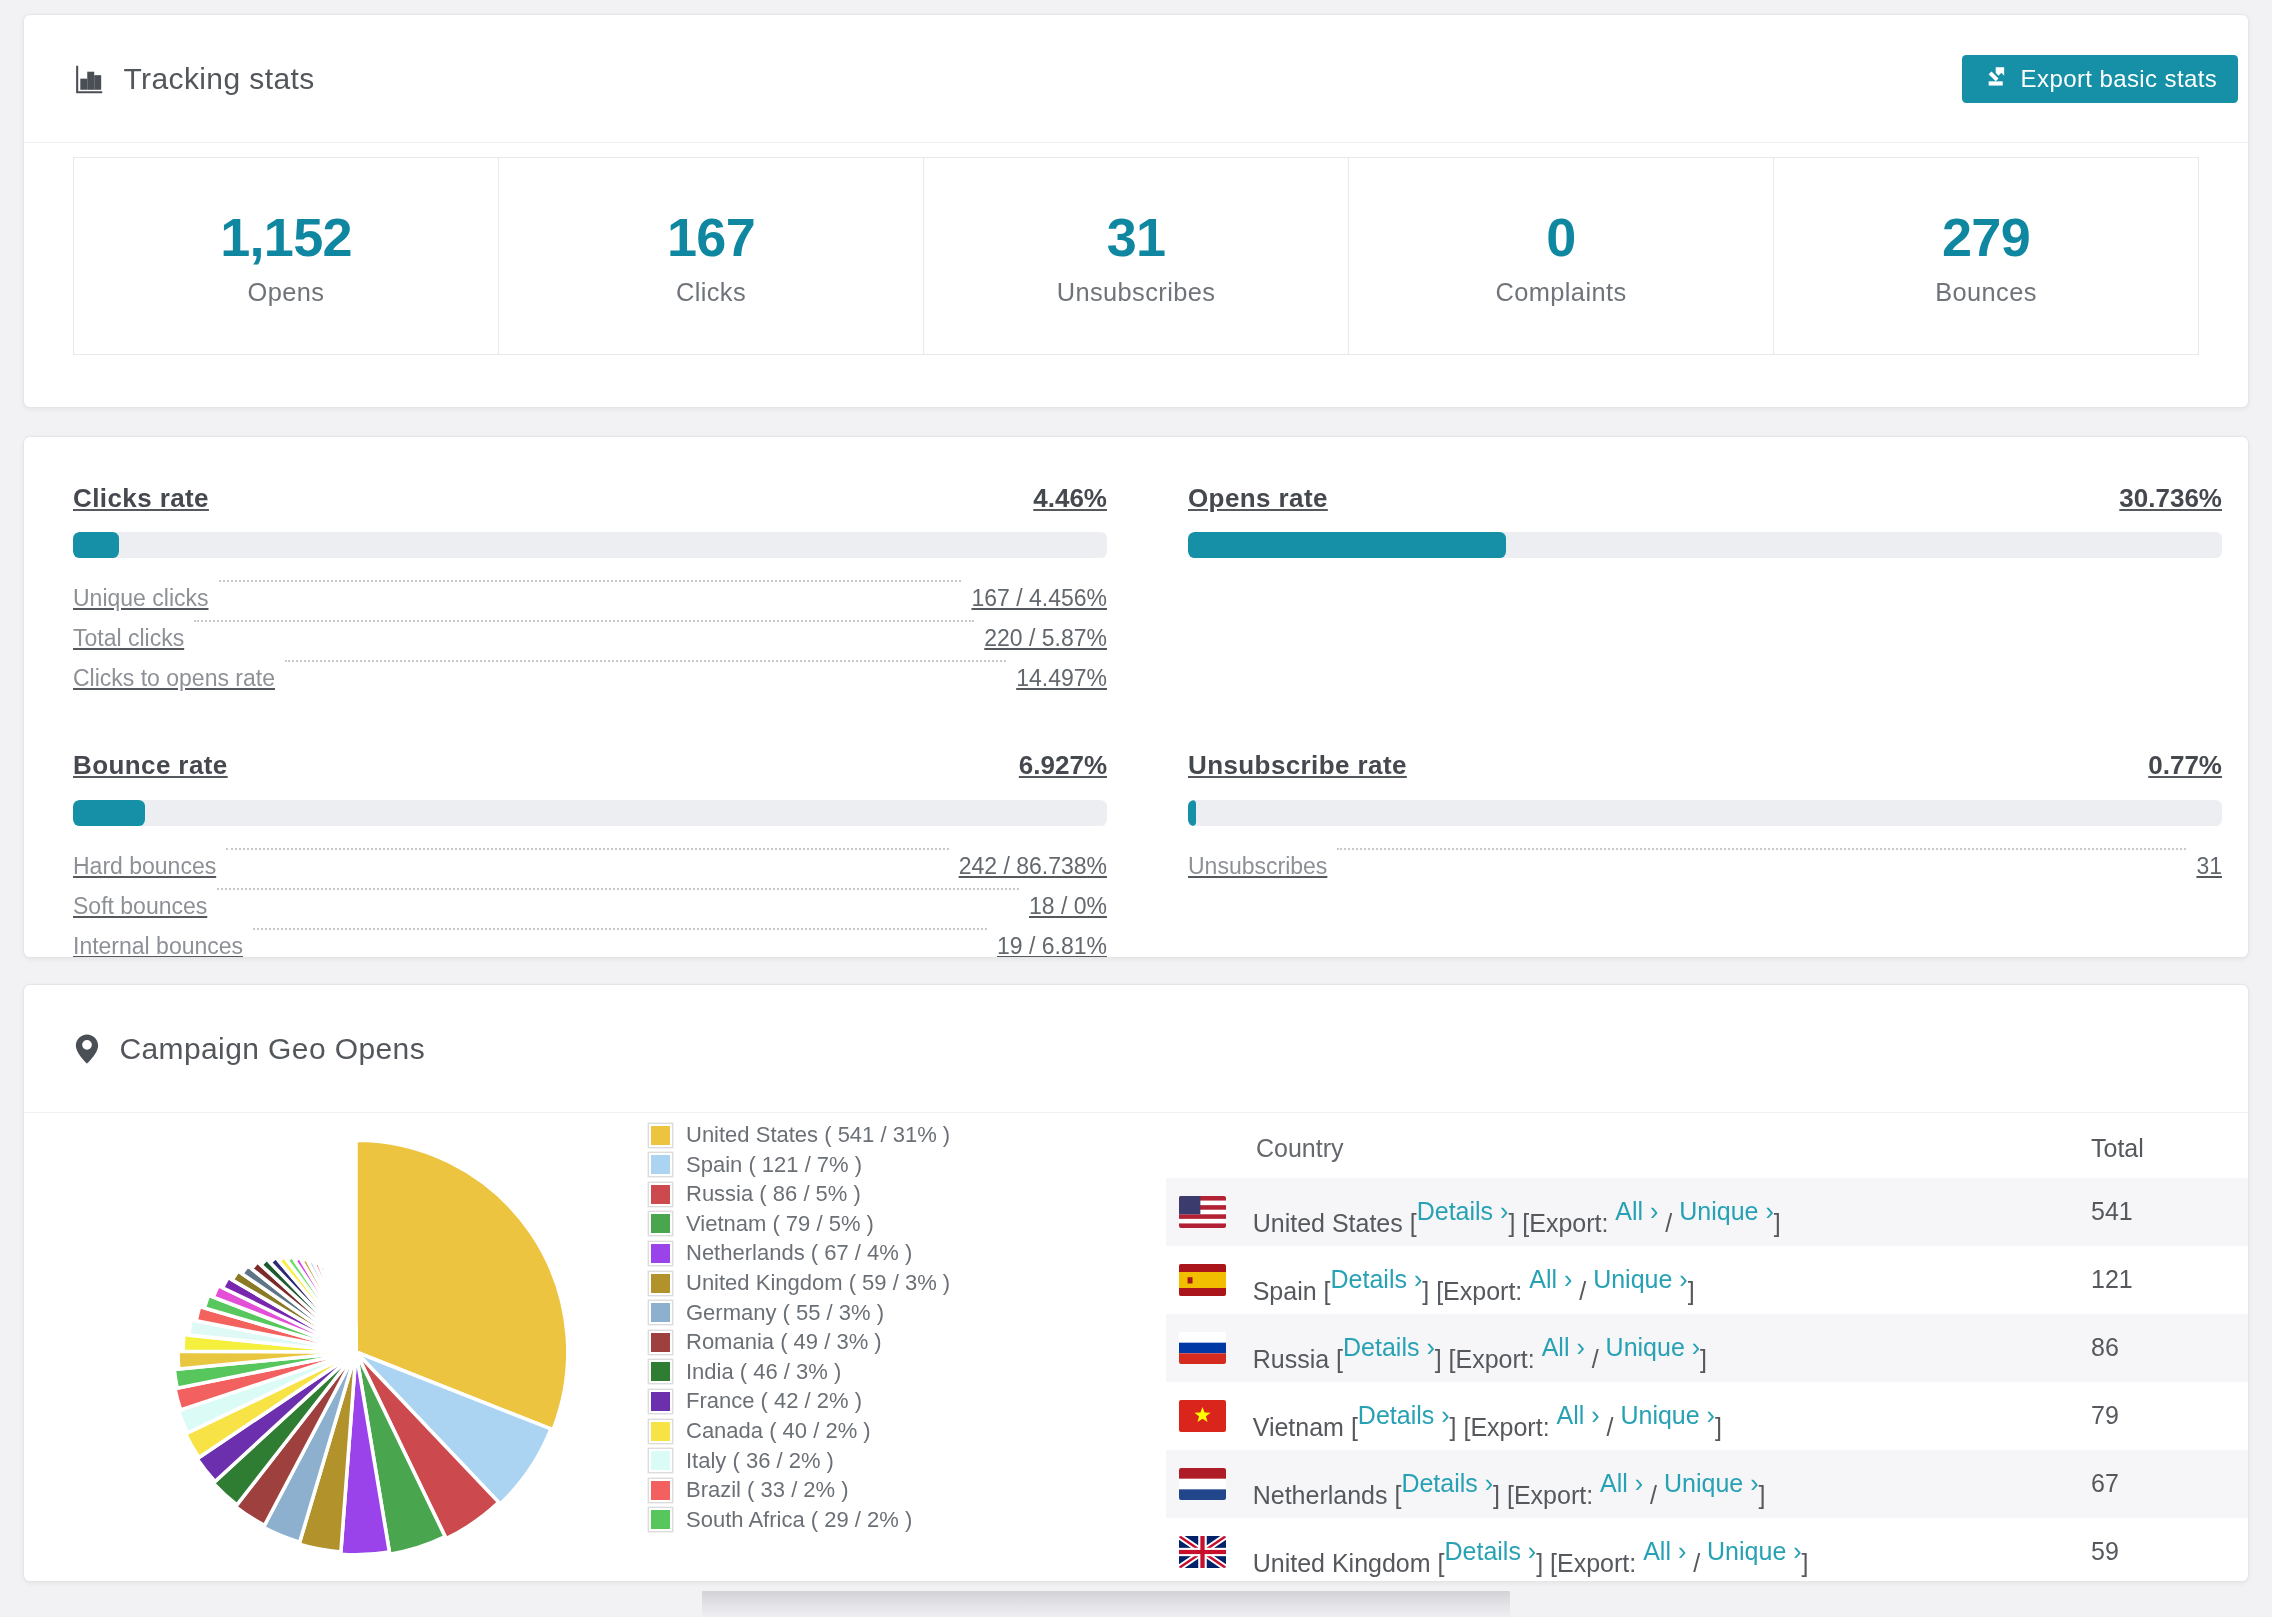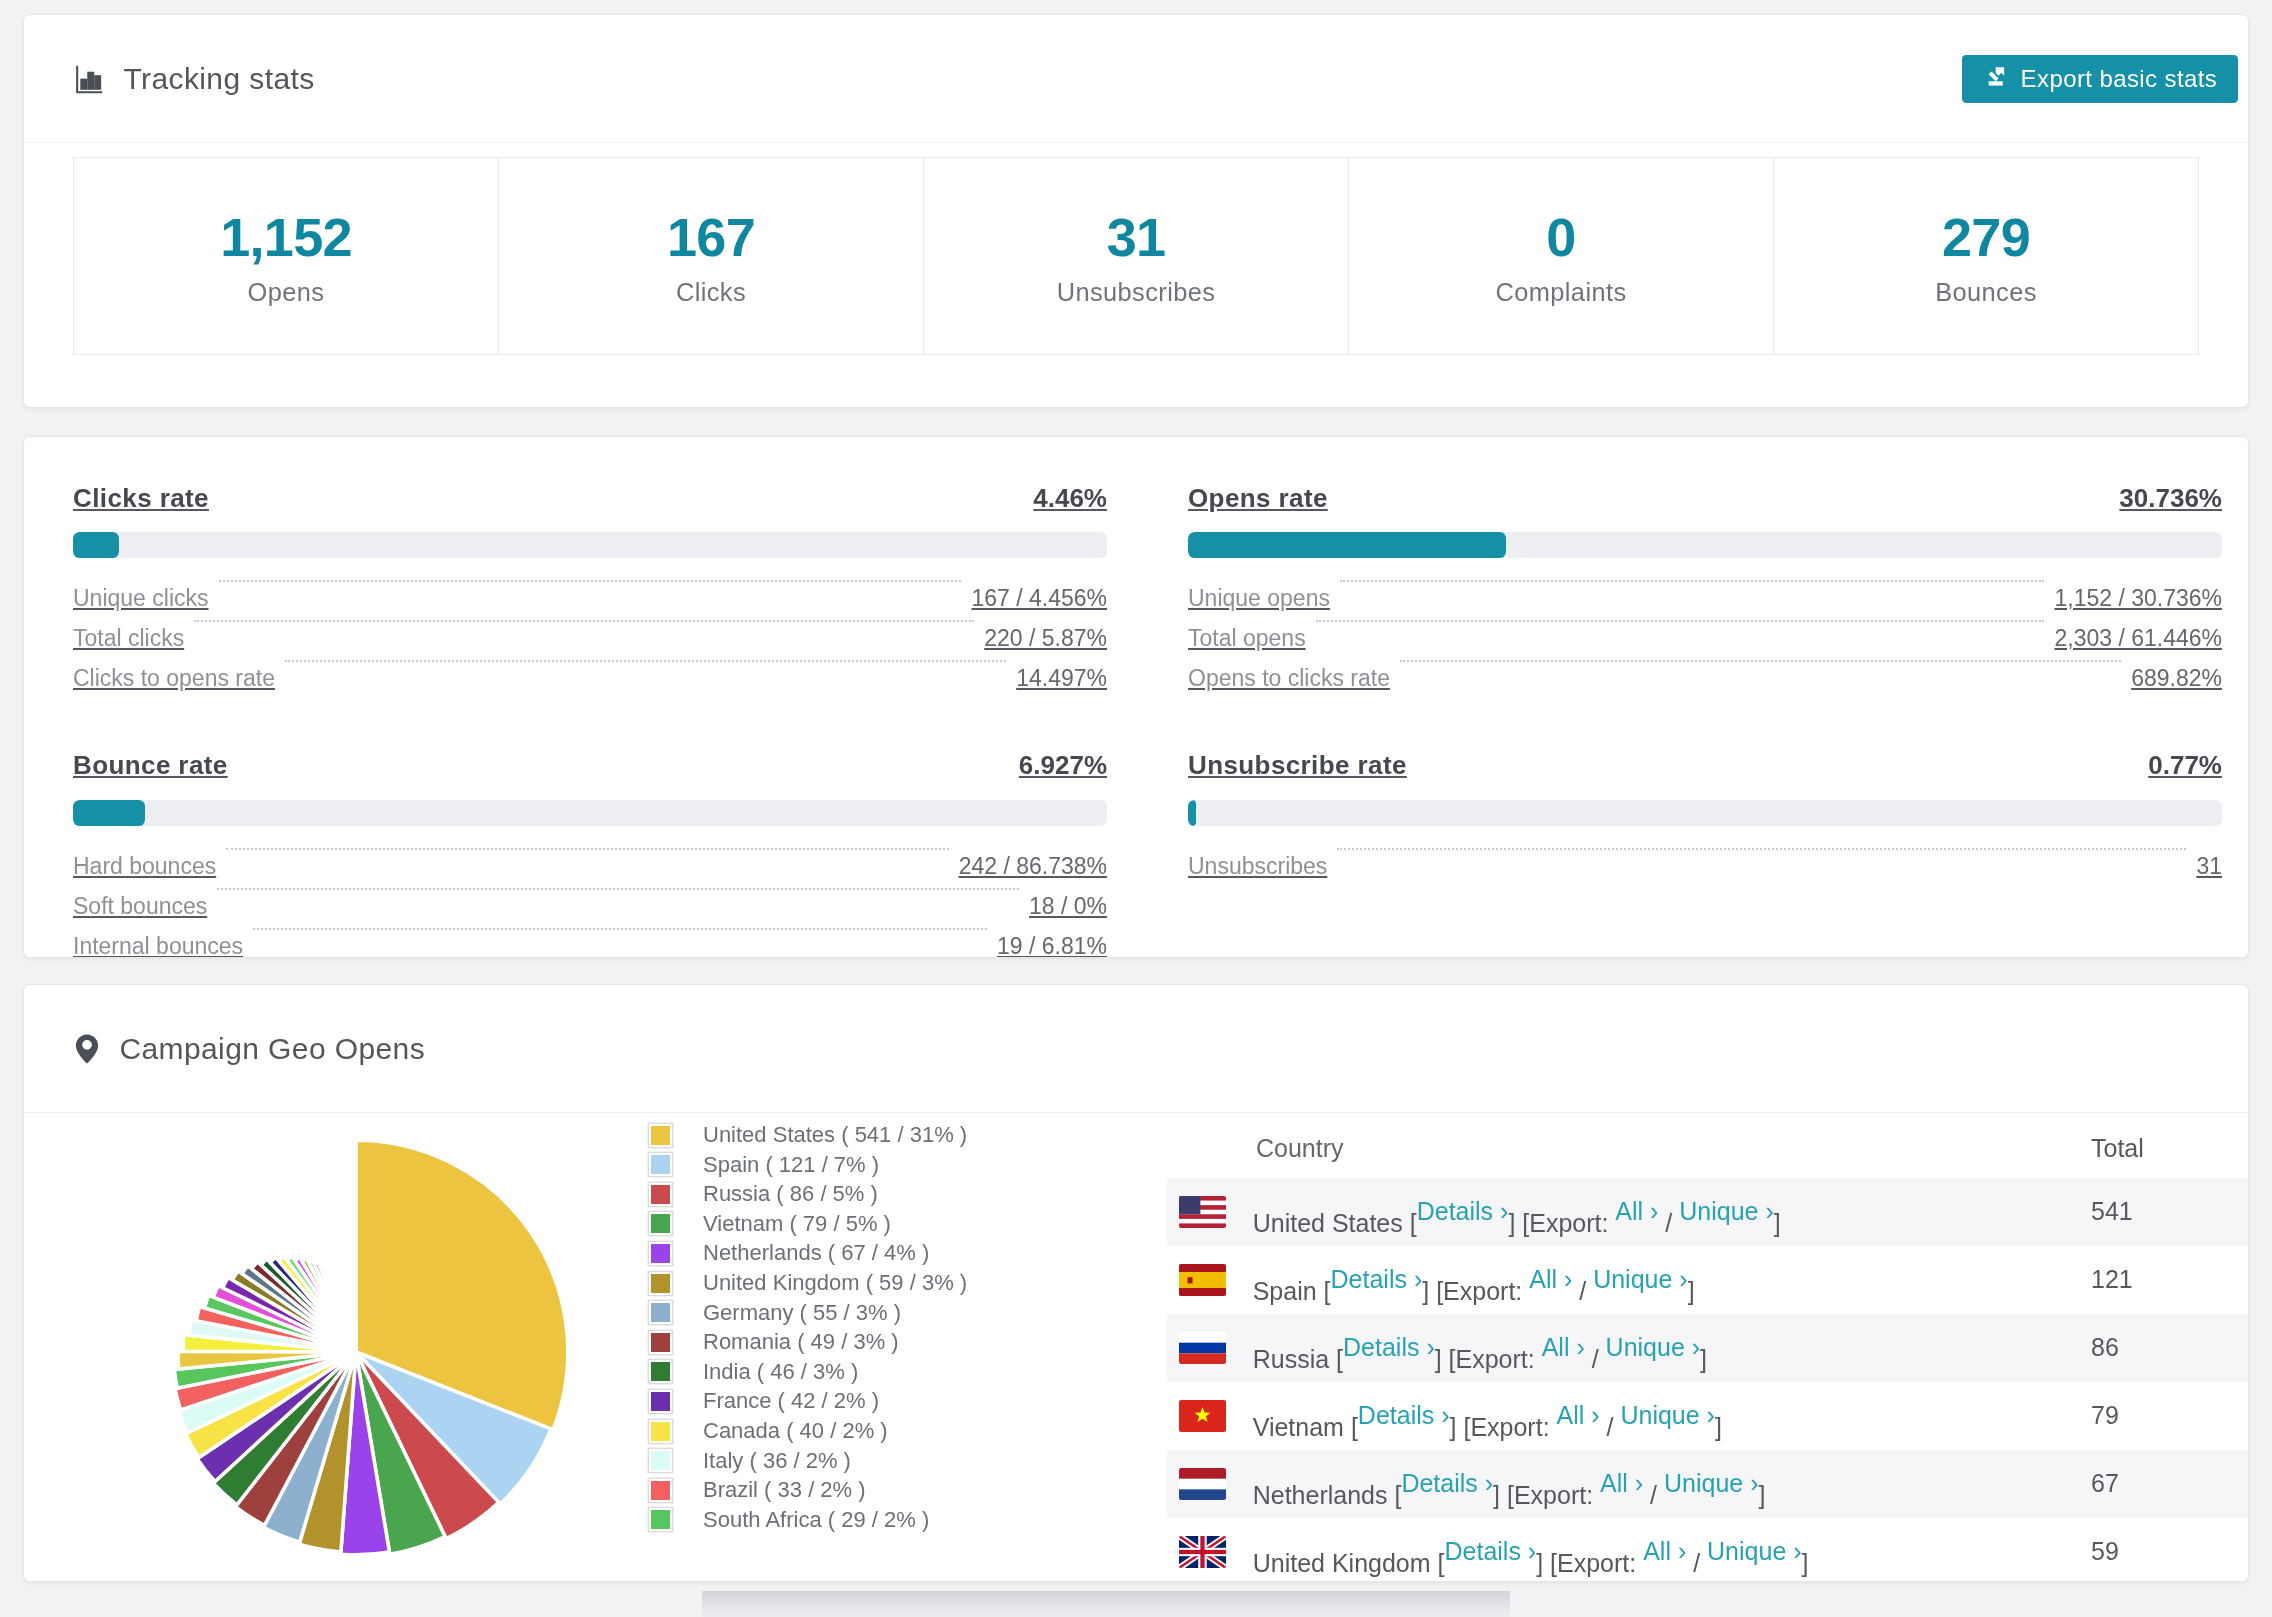--- a/index.html
+++ b/index.html
@@ -63,21 +63,21 @@
   .p-row .r-label{font-size:23px;color:#8d9196;white-space:nowrap;}
   .p-row .r-leader{flex:1;border-bottom:2.1px dotted #c9c9cc;margin:0 10px;transform:translateY(-5px);}
   .p-row .r-value{font-size:23px;color:#63686e;white-space:nowrap;}
   
   .card.geo{margin-top:26px;height:598px;overflow:hidden;}
   .geo-body{display:flex;align-items:flex-start;padding:5.6px 0 0 106px;}
   .pie-wrap{width:452px;height:466px;flex:none;}
   .legend{
     list-style:none;margin:7px 0 0 67px;padding:0;width:517px;flex:none;
   }
-  .legend li{display:flex;align-items:center;gap:31px;height:19px;margin-bottom:10.6px;cursor:pointer;}
+  .legend li{display:flex;align-items:center;gap:14px;height:19px;margin-bottom:10.6px;cursor:pointer;}
   .legend .swatch{
     width:19px;height:19px;flex:none;border:2.1px solid #fff;box-shadow:0 0 0 1.4px #dcdcdf;
   }
   .legend .l-text{font-size:22px;color:#6b7076;white-space:nowrap;}
   .geo-table{flex:1;}
   .trow{display:flex;align-items:center;height:68px;}
   .trow.thead{height:59px;}
   .trow.stripe{background:#f6f6f8;}
   .cell-country{width:925px;flex:none;display:flex;align-items:center;padding-left:12.7px;box-sizing:border-box;}
   .thead .cell-country{padding-left:90px;font-size:25px;color:#64686d;}
@@ -178,37 +178,20 @@
             </div>
           </div>
         </div>
         <div class="panel">
           <div class="panel-head">
             <span class="p-title">Opens rate</span>
             <span class="p-value">30.736%</span>
           </div>
           <div class="track">
             <div class="fill" style="width: max(30.736%, 7.8px);"></div>
-          </div>
-          <div class="p-rows">
-            <div class="p-row">
-              <span class="r-label">Unique opens</span>
-              <span class="r-leader"></span>
-              <span class="r-value">1,152 / 30.736%</span>
-            </div>
-            <div class="p-row">
-              <span class="r-label">Total opens</span>
-              <span class="r-leader"></span>
-              <span class="r-value">2,303 / 61.446%</span>
-            </div>
-            <div class="p-row">
-              <span class="r-label">Opens to clicks rate</span>
-              <span class="r-leader"></span>
-              <span class="r-value">689.82%</span>
-            </div>
           </div>
         </div>
         <div class="panel">
           <div class="panel-head">
             <span class="p-title">Bounce rate</span>
             <span class="p-value">6.927%</span>
           </div>
           <div class="track">
             <div class="fill" style="width: max(6.927%, 7.8px);"></div>
           </div>

